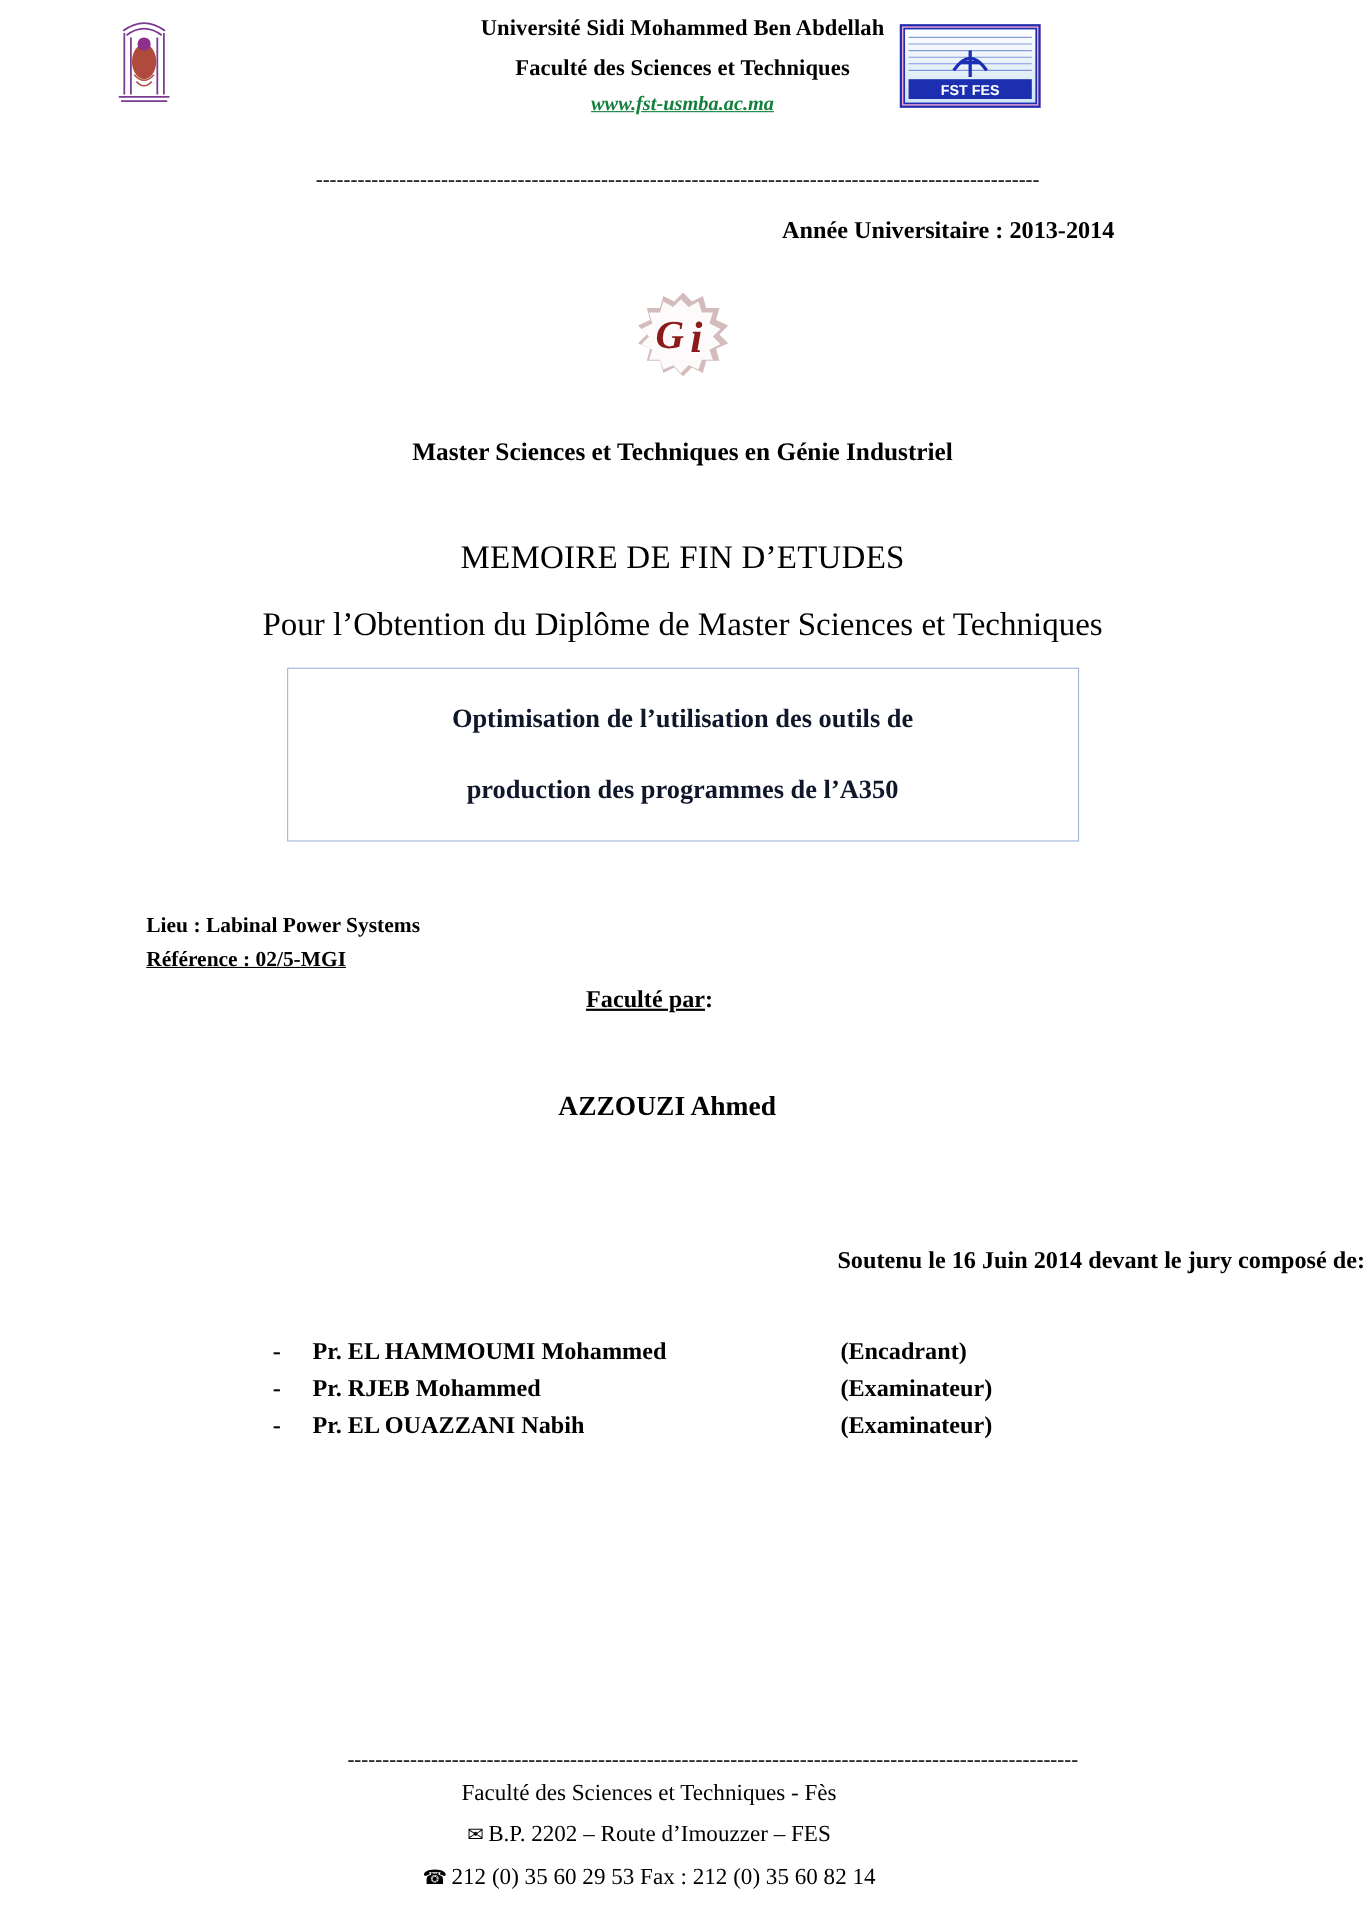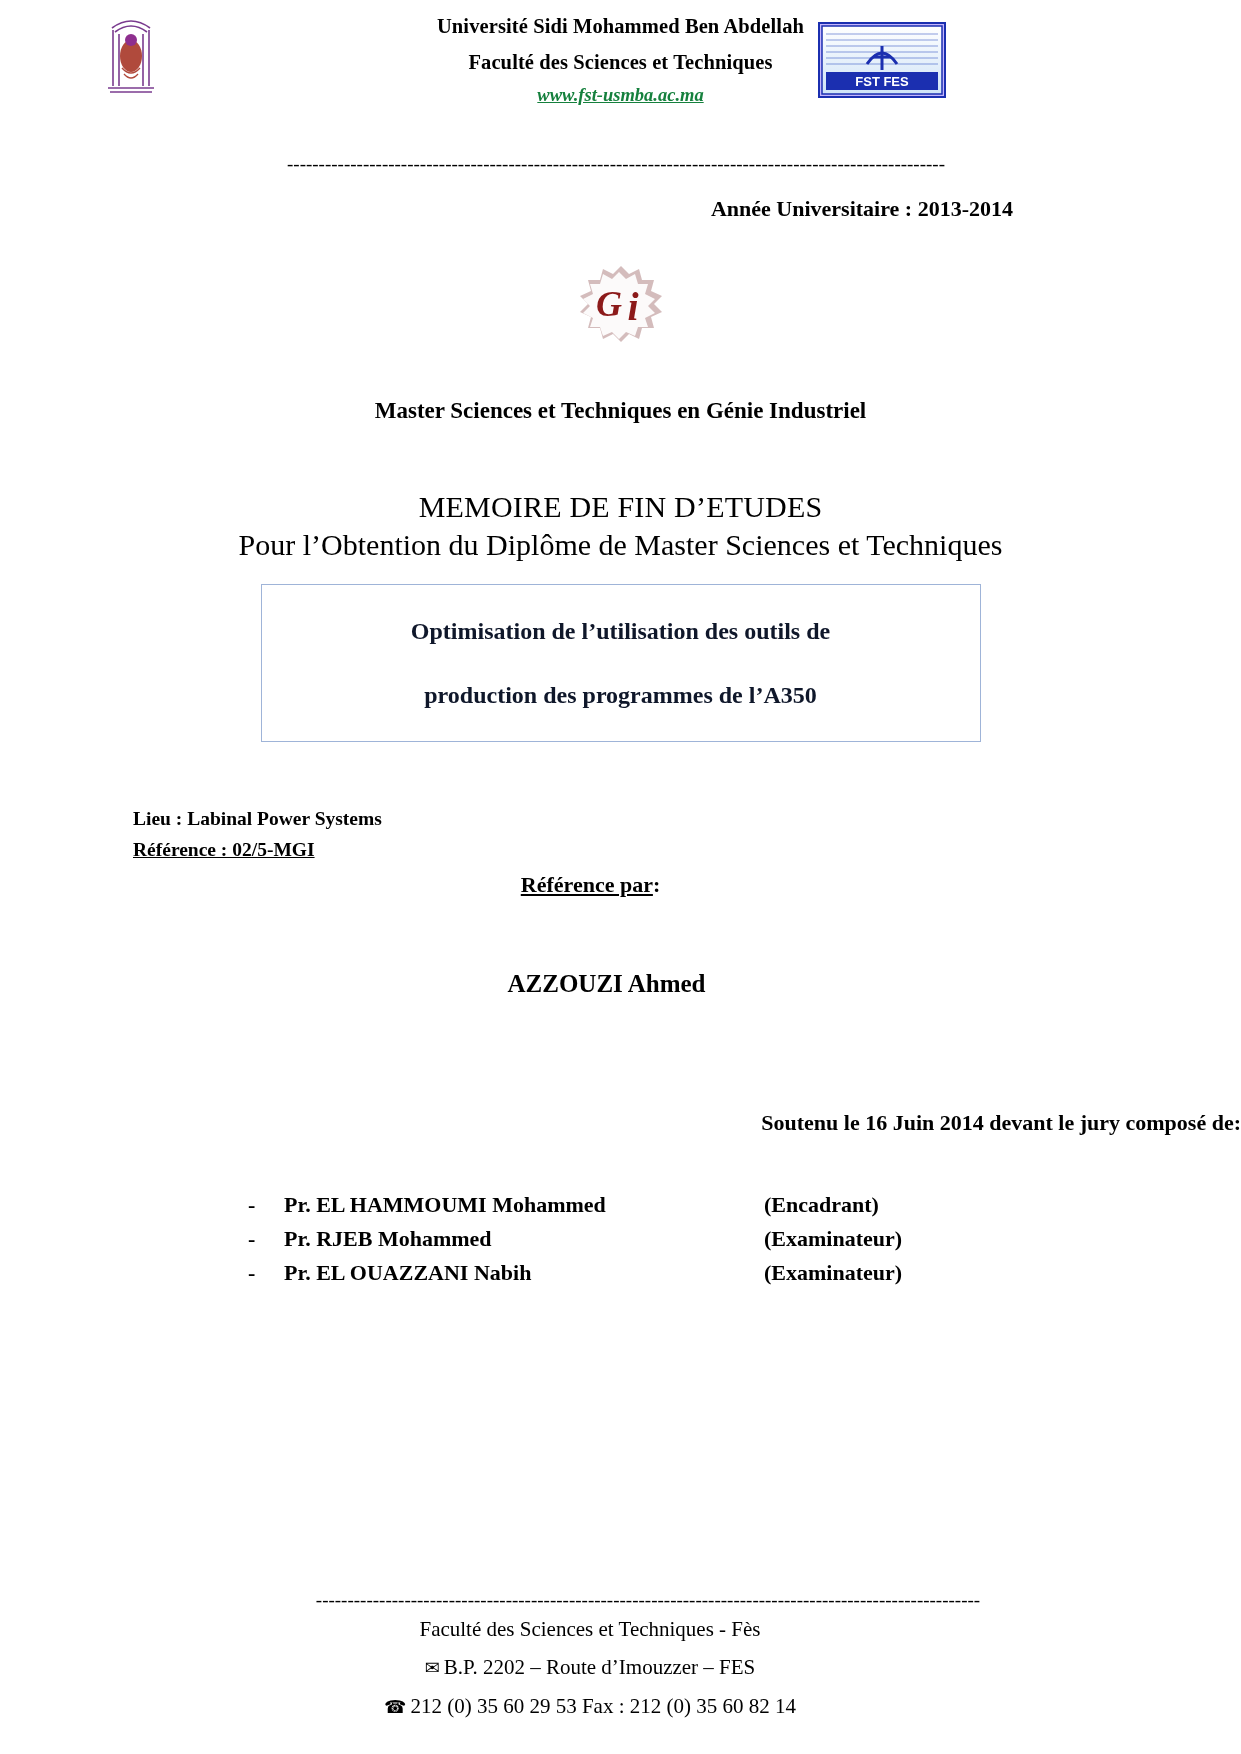--- a/index.html
+++ b/index.html
@@ -62,21 +62,21 @@
   .logo-left svg { display: block; }
 
   
   .logo-right {
     position: absolute;
     right: 295px;
     top: 22px;
     width: 128px;
     height: 76px;
     border: 2px solid #1b2fb0;
-    background: #c4b5fd;
+    background: #f9a8d4;
     box-sizing: border-box;
   }
   .logo-right svg { display:block; }
 
   
   .dash-rule {
     margin: 0 auto;
     width: 900px;
     text-align: center;
     font-size: 19px;
@@ -123,21 +123,21 @@
     text-align: center;
     font-weight: normal;
     font-size: 30px;
     margin-top: 66px;
     letter-spacing: 0.2px;
   }
 
   .pour {
     text-align: center;
     font-size: 30px;
-    margin-top: 4px;
+    margin-top: 27px;
   }
 
   
   .title-box {
     margin: 22px auto 0 auto;
     width: 720px;
     min-height: 150px;
     border: 1px solid #9fb4d8;
     box-sizing: border-box;
     display: flex;
@@ -327,21 +327,21 @@
     <div class="title-line">Optimisation de l’utilisation des outils de</div>
     <div class="title-line">production des programmes de l’A350</div>
   </div>
 
   <div class="meta">
     <div class="meta-lieu">Lieu : Labinal Power Systems</div>
     <div class="meta-ref">Référence : 02/5-MGI</div>
   </div>
 
   <div class="presente">
-    <span>Référence par</span><span class="colon">:</span>
+    <span>Faculté par</span><span class="colon">:</span>
   </div>
 
   <div class="author">AZZOUZI Ahmed</div>
 
   <div class="soutenu">Soutenu le 16 Juin 2014 devant le jury composé de:</div>
 
   <div class="jury">
     <div class="jury-row">
       <span class="jury-bullet">-</span>
       <span class="jury-name">Pr. EL HAMMOUMI Mohammed</span>

